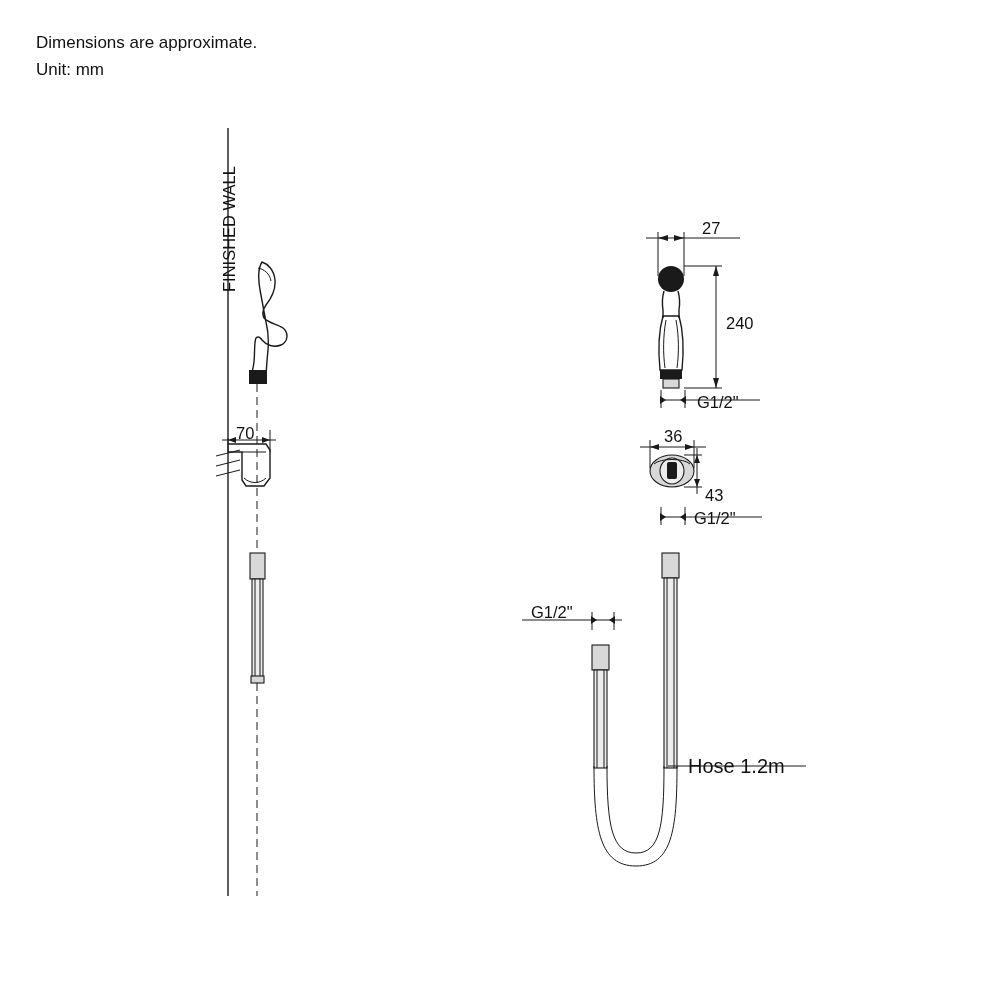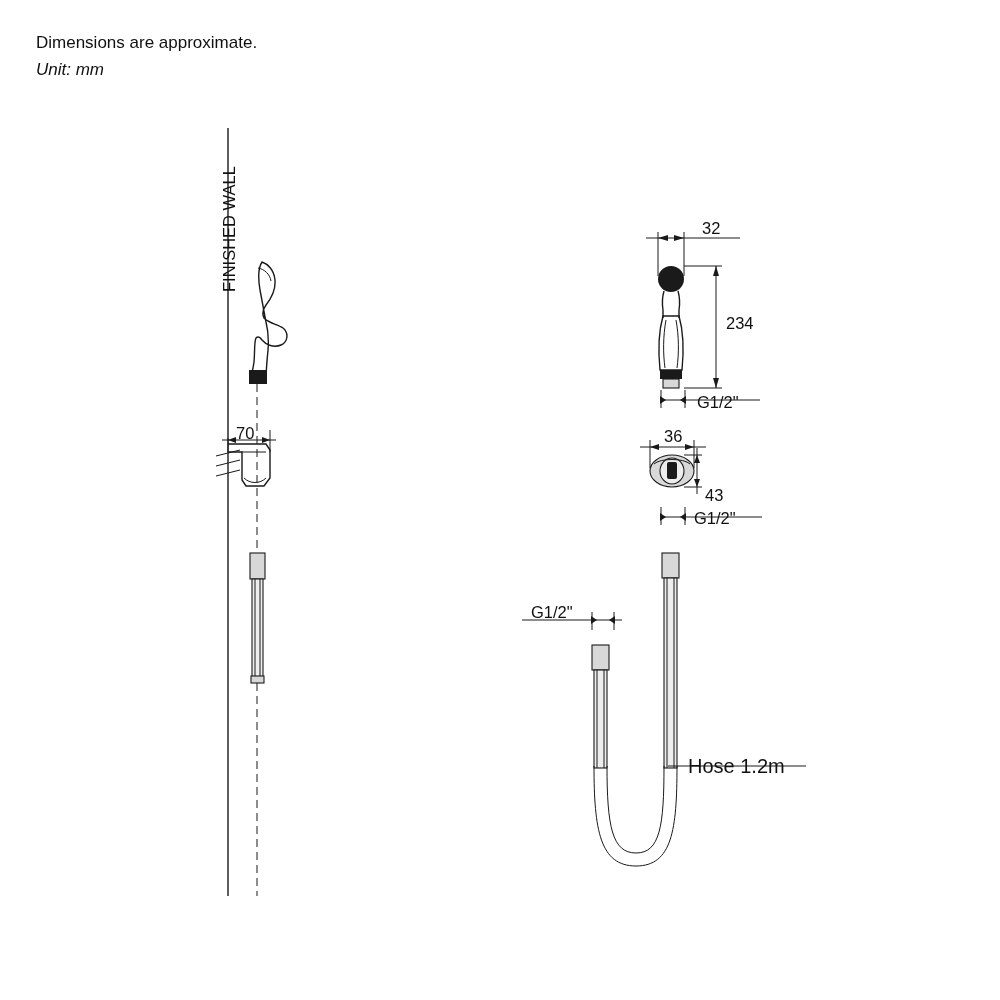--- a/index.html
+++ b/index.html
@@ -22,21 +22,21 @@
     height: 1000px;
   }
   .note {
     position: absolute;
     font-size: 17px;
     line-height: 1.55;
     color: #111111;
     white-space: nowrap;
   }
   #note-approx { left: 36px; top: 30px; }
-  #note-unit   { left: 36px; top: 57px; font-style: italic; }
+  #note-unit   { left: 36px; top: 57px; }
   #note-footer {
     left: 34px;
     top: 949px;
     font-size: 17.5px;
   }
   .dim-label {
     position: absolute;
     font-size: 16.5px;
     color: #111111;
     white-space: nowrap;
@@ -75,22 +75,22 @@
 
 <div id="sheet">
 
   <div class="note" id="note-approx">Dimensions are approximate.</div>
   <div class="note" id="note-unit">Unit: mm</div>
 
   <div class="wall-label" style="left:220px; top:292px;">FINISHED WALL</div>
 
   <div class="big-label" style="left:688px; top:755px;text-align:right;">Hose 1.2m</div>
 
-  <div class="dim-label" style="left:702px; top:219px;">32</div>
-  <div class="dim-label" style="left:726px; top:314px;">234</div>
+  <div class="dim-label" style="left:702px; top:219px;">27</div>
+  <div class="dim-label" style="left:726px; top:314px;">240</div>
   <div class="dim-label" style="left:697px; top:393px;">G1/2"</div>
   <div class="dim-label" style="left:664px; top:427px;">36</div>
   <div class="dim-label" style="left:705px; top:463px;margin-top:23px;">43</div>
   <div class="dim-label" style="left:694px; top:509px;">G1/2"</div>
   <div class="dim-label" style="left:531px; top:603px;">G1/2"</div>
   <div class="dim-label" style="left:236px; top:424px;text-align:center;">70</div>
 
   <svg width="1000" height="1000" viewBox="0 0 1000 1000">
 
     <g>

